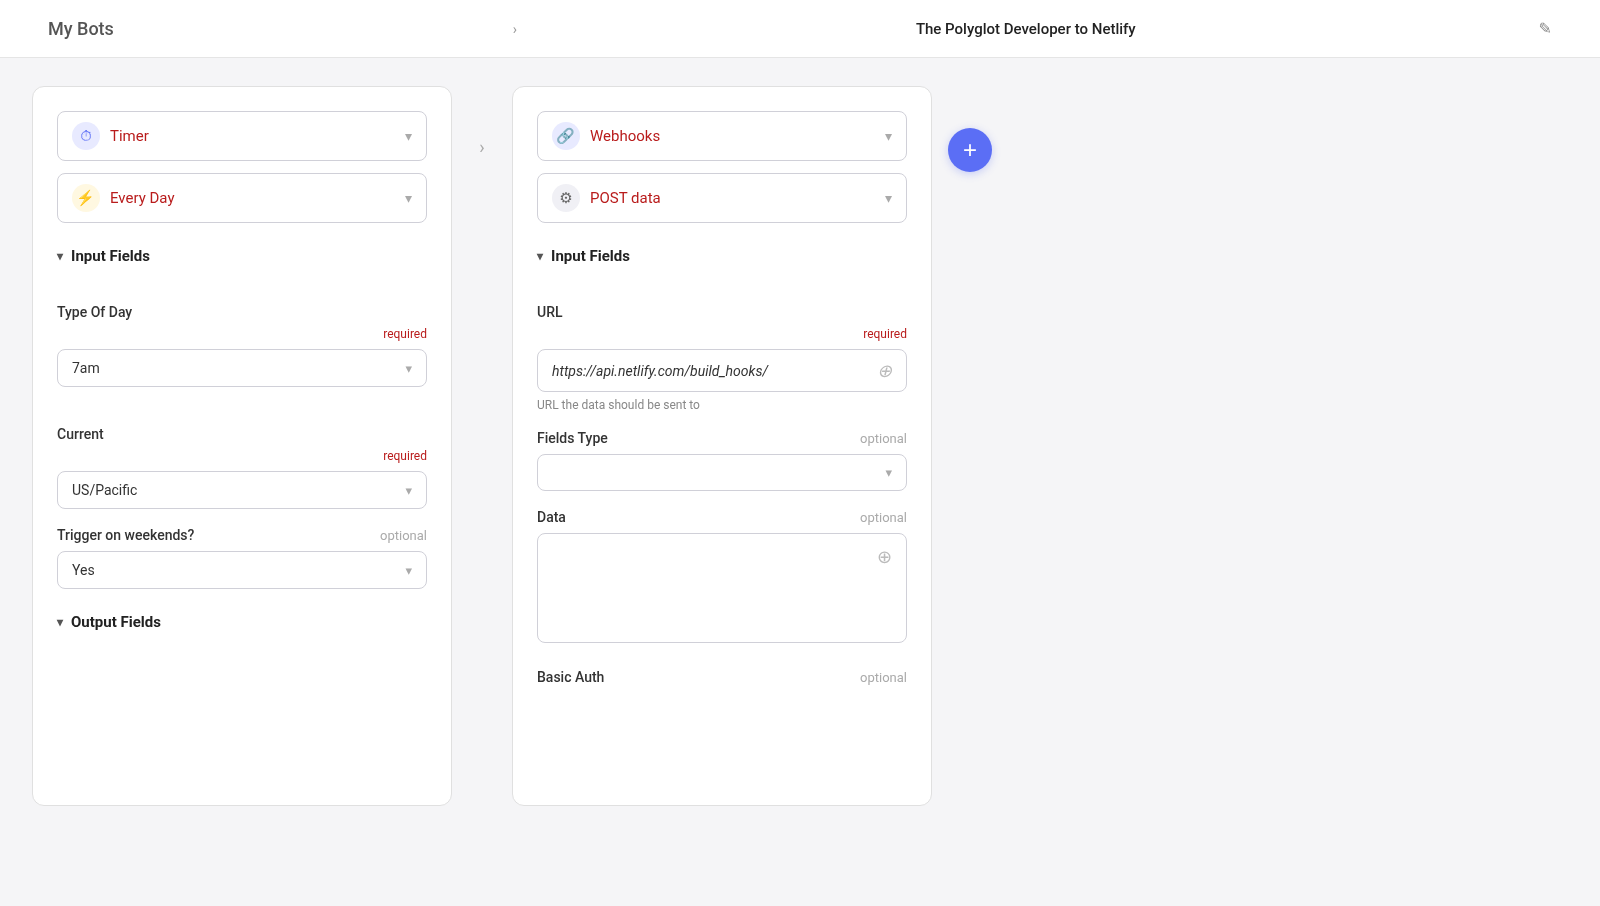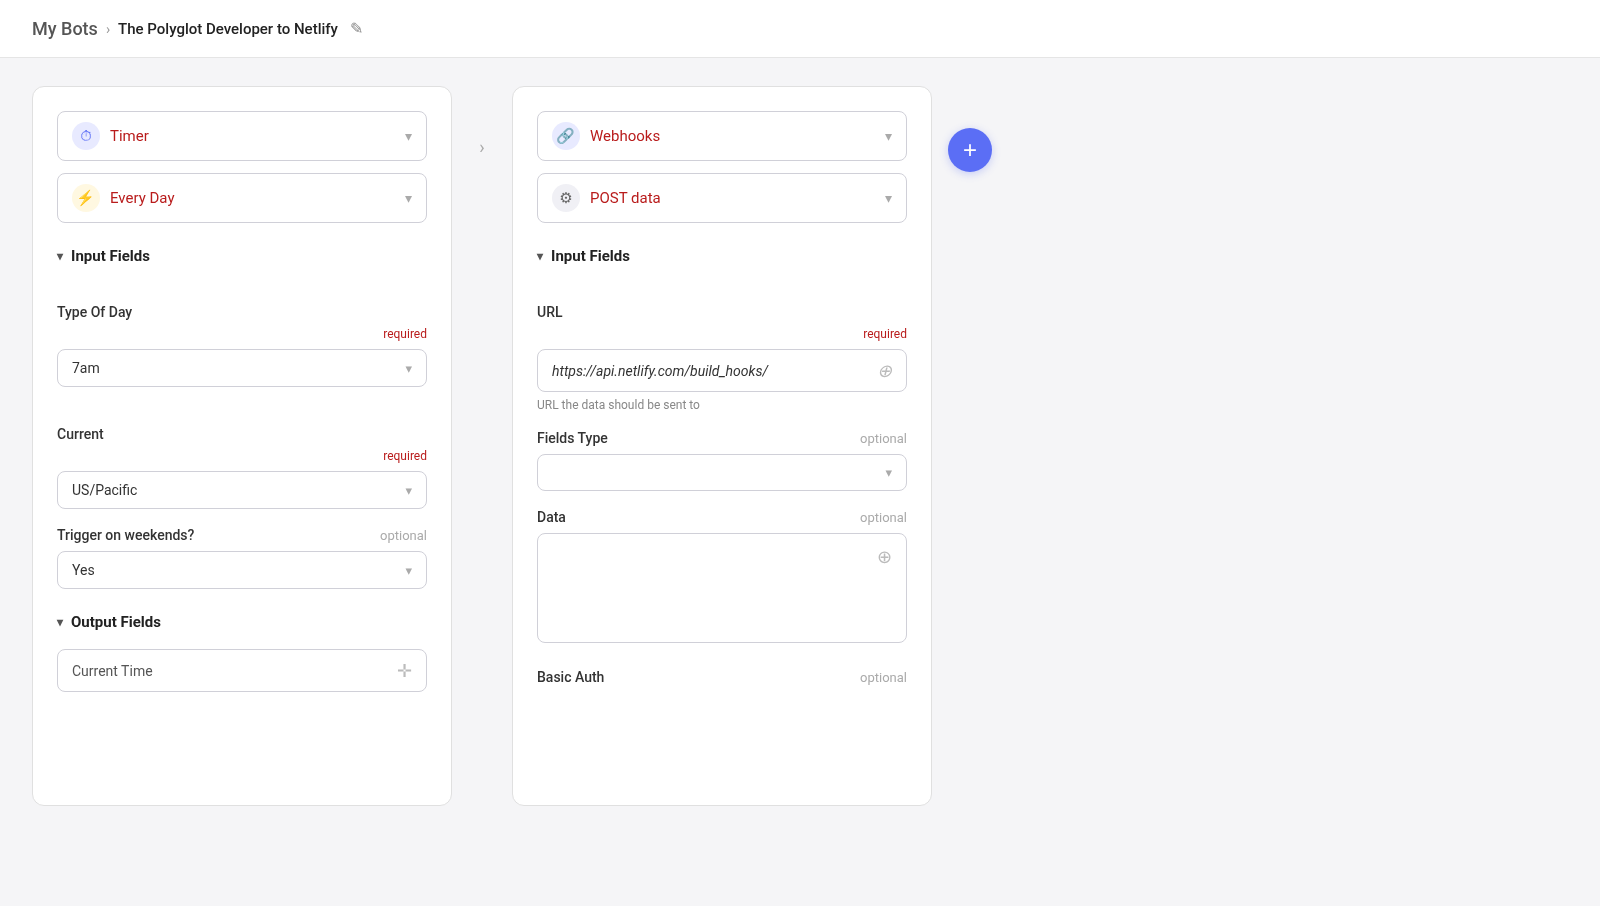--- a/index.html
+++ b/index.html
@@ -7,24 +7,25 @@
       font-family: -apple-system, BlinkMacSystemFont, 'Segoe UI', Roboto, sans-serif;
       background: #f5f5f7;
       color: #333;
       font-size: 14px;
     }
 
     
     .breadcrumb {
       display: flex;
       align-items: center;
-      padding: 18px 32px;
+      padding: 18px 48px;
       background: #fff;
       border-bottom: 1px solid #e5e5e5;
       gap: 8px;
+      justify-content: space-between;
     }
     .breadcrumb-mybots {
       color: #555;
       font-size: 18px;
       font-weight: 500;
       cursor: pointer;
     }
     .breadcrumb-arrow {
       color: #999;
       font-size: 14px;
@@ -371,24 +372,20 @@
         <span>Yes</span>
         <span class="dropdown-chevron">▾</span>
       </div>
     </div>
 
     <div class="section-header">
       <span class="section-header-chevron">▾</span>
       <span>Output Fields</span>
     </div>
 
-    <div class="output-field">
-      <span>Current Time</span>
-      <span class="output-plus-icon">✛</span>
-    </div>
 
   </div>
 
   <div class="card-arrow">
     <span>›</span>
   </div>
 
   <div class="card card-right">
 
     <div class="selector">

